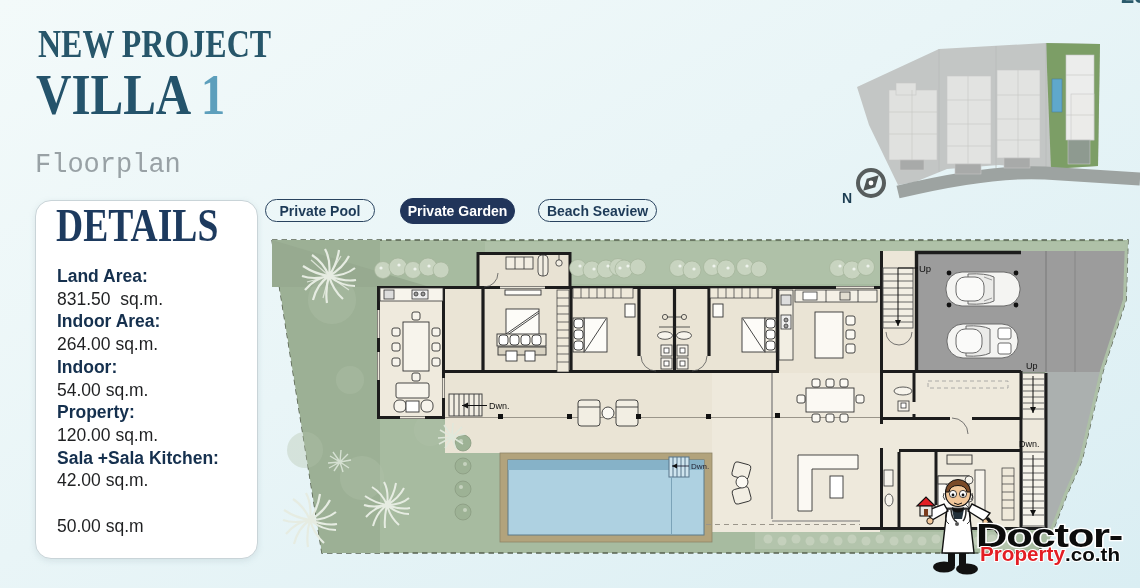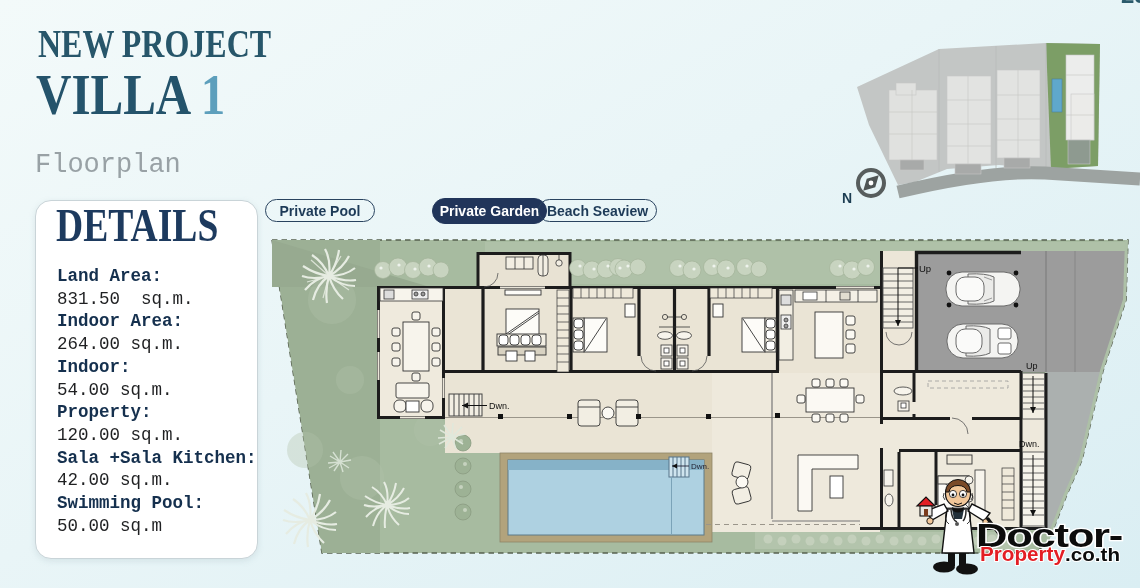--- a/index.html
+++ b/index.html
@@ -9,44 +9,44 @@
   .title1{left:38px;top:21px;font-family:"Liberation Serif",serif;font-size:39px;font-weight:700;
           color:#27566a;transform:scaleX(0.82);transform-origin:left top;white-space:nowrap;}
   .title2{left:36px;top:62px;font-family:"Liberation Serif",serif;font-size:57px;font-weight:700;
           color:#24536b;transform:scaleX(0.86);transform-origin:left top;white-space:nowrap;}
   .title2 .one{color:#5d9fbc;}
   .floorplan{left:35px;top:150px;font-size:27px;color:#98a1a5;font-family:Liberation Mono, monospace;}
   .details-box{left:35px;top:200px;width:221px;height:357px;background:#fff;border:1.5px solid #c9d4d8;
                border-radius:16px;box-shadow:0 2px 6px rgba(120,150,160,.18);}
   .details-title{left:56px;top:196px;font-family:"Liberation Serif",serif;font-size:47px;font-weight:700;
                  color:#1d3a5e;transform:scaleX(0.80);transform-origin:left top;white-space:nowrap;margin-top:2px;}
-  .dlist{left:57px;top:265px;font-size:17.5px;line-height:22.7px;color:#1f2022;font-family:Liberation Mono, monospace;}
+  .dlist{left:57px;top:265px;font-size:17.5px;line-height:22.7px;color:#1f2022;}
   .dlist b{color:#15304e;}
   .pill{height:21px;border:1.6px solid #29435f;border-radius:13px;font-size:14px;font-weight:bold;
         color:#1d3a57;display:flex;align-items:center;justify-content:center;background:transparent;text-align:right;}
-  .pill.dark{background:#21355a;color:#fff;border-color:#21355a;margin-left:32px;}
+  .pill.dark{background:#21355a;color:#fff;border-color:#21355a;}
   .pnum{left:1121px;top:-19px;font-size:24px;color:#2b5a6b;font-weight:bold;}
 </style>
 </head>
 <body>
 
 <div class="abs" style="left:0;top:0;width:1140px;height:588px;"></div>
 
 <div class="abs title1">NEW PROJECT</div>
 
 <div class="abs title2">VILLA <span class="one">1</span></div>
 
 <div class="abs floorplan">Floorplan</div>
 
 <div class="abs details-box"></div>
 
 <div class="abs details-title">DETAILS</div>
 
 <div class="abs dlist">
-<b>Land Area:</b><br>831.50&nbsp; sq.m.<br><b>Indoor Area:</b><br>264.00 sq.m.<br><b>Indoor:</b><br>54.00 sq.m.<br><b>Property:</b><br>120.00 sq.m.<br><b>Sala +Sala Kitchen:</b><br>42.00 sq.m.<br><b>Swimming Pool:</b><br>50.00 sq.m
+<b>Land Area:</b><br>831.50&nbsp; sq.m.<br><b>Indoor Area:</b><br>264.00 sq.m.<br><b>Indoor:</b><br>54.00 sq.m.<br><b>Property:</b><br>120.00 sq.m.<br><b>Sala +Sala Kitchen:</b><br>42.00 sq.m.<br><br>50.00 sq.m
 </div>
 
 <div class="abs pill" style="left:265px;top:199px;width:108px;">Private Pool</div>
 
 <div class="abs pill dark" style="left:400px;top:198px;width:113px;height:24px;">Private Garden</div>
 
 <div class="abs pill" style="left:538px;top:199px;width:117px;">Beach Seaview</div>
 
 <div class="abs pnum">25</div>
 

